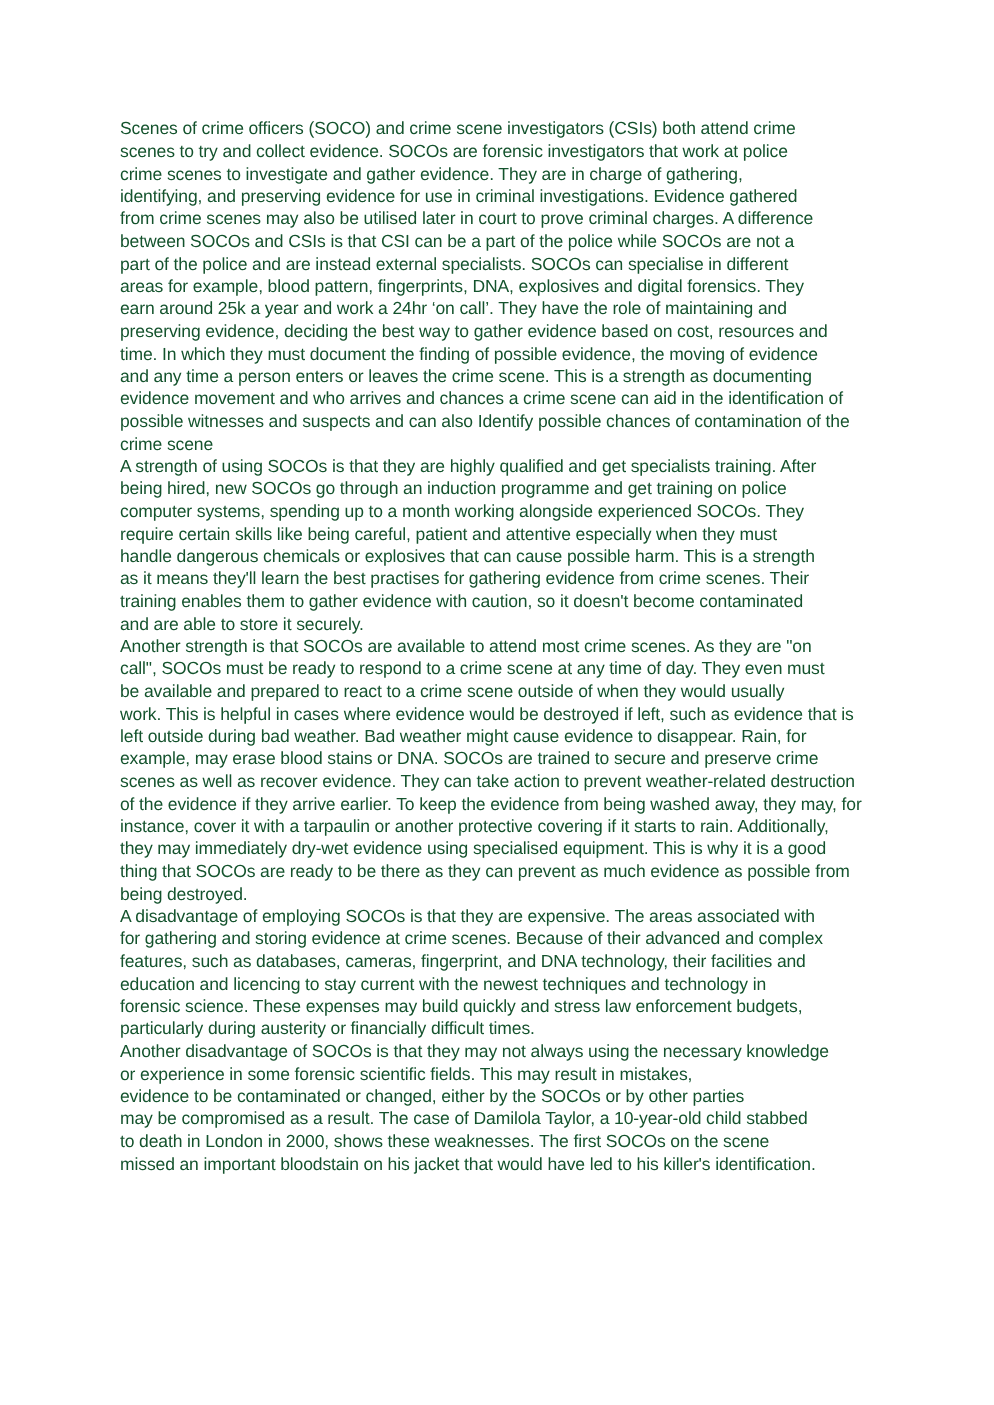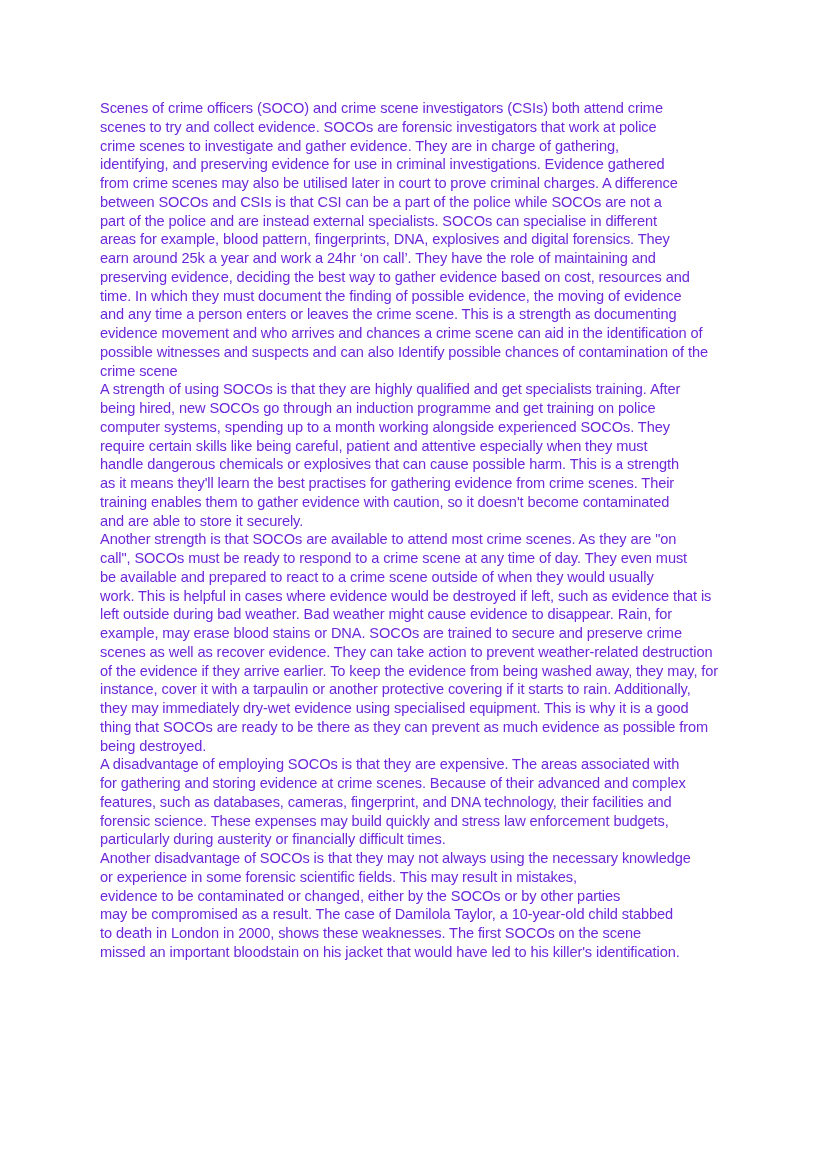--- a/index.html
+++ b/index.html
@@ -1,20 +1,20 @@
 <!DOCTYPE html>
 <html><head>
   <meta charset="utf-8">
   <style>
     html, body { margin: 0; padding: 0; background: #ffffff; }
     body { width: 828px; height: 1171px; position: relative; overflow: hidden; }
     .page {
       position: absolute; left: 100px; top: 99px; width: 640px;
       font-family: "Liberation Sans", sans-serif;
-      font-size: 14.6px; line-height: 18.75px; color: #6d28d9;
+      font-size: 14.6px; line-height: 18.75px; color: #14532d;
       letter-spacing: -0.1px;
     }
     .para { margin: 0; }
     .line { display: block; white-space: nowrap; }
   </style>
 </head>
 <body>
 
 <div class="page" id="page">
     <p class="para">
@@ -55,20 +55,21 @@
       <span class="line">of the evidence if they arrive earlier. To keep the evidence from being washed away, they may, for</span>
       <span class="line">instance, cover it with a tarpaulin or another protective covering if it starts to rain. Additionally,</span>
       <span class="line">they may immediately dry-wet evidence using specialised equipment. This is why it is a good</span>
       <span class="line">thing that SOCOs are ready to be there as they can prevent as much evidence as possible from</span>
       <span class="line">being destroyed.</span>
     </p>
     <p class="para">
       <span class="line">A disadvantage of employing SOCOs is that they are expensive. The areas associated with</span>
       <span class="line">for gathering and storing evidence at crime scenes. Because of their advanced and complex</span>
       <span class="line">features, such as databases, cameras, fingerprint, and DNA technology, their facilities and</span>
+      <span class="line">education and licencing to stay current with the newest techniques and technology in</span>
       <span class="line">forensic science. These expenses may build quickly and stress law enforcement budgets,</span>
       <span class="line">particularly during austerity or financially difficult times.</span>
     </p>
     <p class="para">
       <span class="line">Another disadvantage of SOCOs is that they may not always using the necessary knowledge</span>
       <span class="line">or experience in some forensic scientific fields. This may result in mistakes,</span>
       <span class="line">evidence to be contaminated or changed, either by the SOCOs or by other parties</span>
       <span class="line">may be compromised as a result. The case of Damilola Taylor, a 10-year-old child stabbed</span>
       <span class="line">to death in London in 2000, shows these weaknesses. The first SOCOs on the scene</span>
       <span class="line">missed an important bloodstain on his jacket that would have led to his killer's identification.</span>

